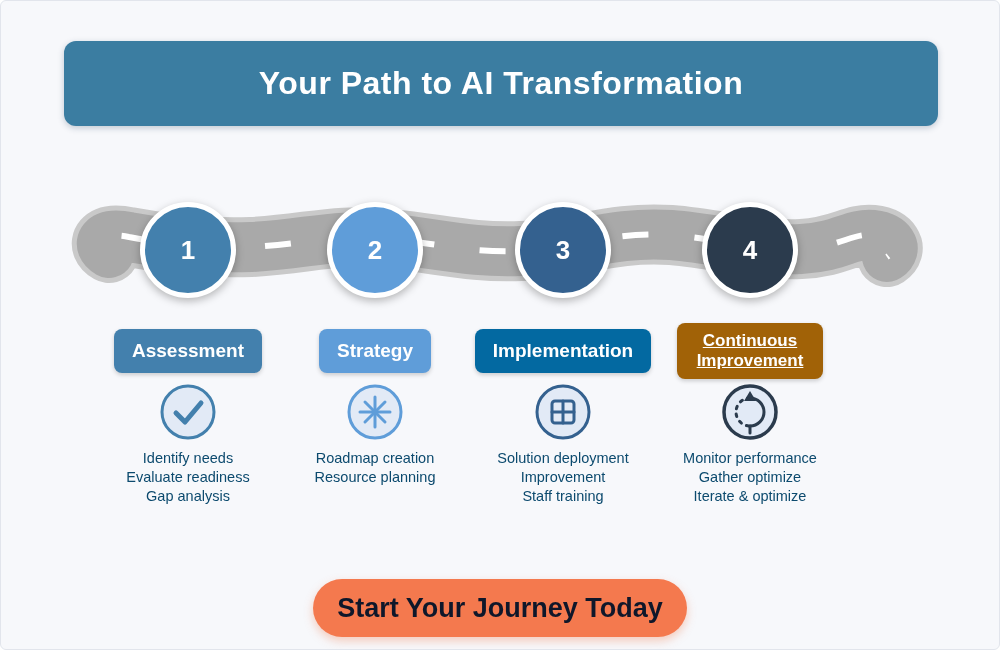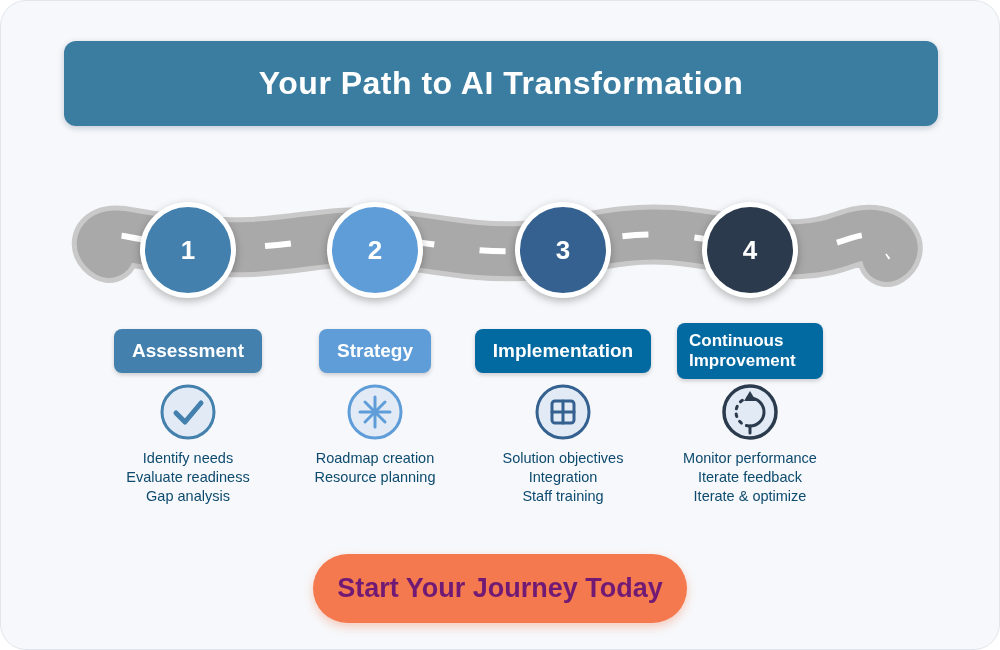--- a/index.html
+++ b/index.html
@@ -1,18 +1,18 @@
 <!DOCTYPE html>
 <html><head>
 <meta charset="utf-8">
 <style>
   html,body{margin:0;padding:0;background:#ffffff;}
   .card{
     position:relative;width:1000px;height:650px;box-sizing:border-box;
-    background:#f7f8fb;border:1px solid #e2e5ec;border-radius:26px;overflow:hidden;
+    background:#f7f8fb;border:1px solid #e2e5ec;border-radius:6px;overflow:hidden;
     font-family:"Liberation Sans",sans-serif;
   }
   .banner{
     position:absolute;left:63px;top:40px;width:874px;height:85px;border-radius:12px;
     display:flex;align-items:center;justify-content:center;
     box-shadow:0 2px 6px rgba(30,60,90,.25);
   }
   .banner-title{color:#ffffff;font-size:32px;font-weight:bold;letter-spacing:.5px;margin:0;}
   .road-svg{position:absolute;left:0;top:190px;z-index:1;}
   .step-col{position:absolute;top:201px;width:188px;height:330px;z-index:2;}
@@ -21,31 +21,31 @@
     position:absolute;top:0;left:50%;transform:translateX(-50%);
     width:96px;height:96px;border-radius:50%;border:5px solid #ffffff;box-sizing:border-box;
     display:flex;align-items:center;justify-content:center;
     color:#ffffff;font-size:26px;font-weight:bold;
     box-shadow:0 3px 8px rgba(0,0,0,.28);
   }
   .pill-box{position:absolute;top:120px;left:0;right:0;height:58px;
     display:flex;align-items:center;justify-content:center;}
   .pill{
     color:#ffffff;font-weight:bold;font-size:19px;line-height:1.18;
-    padding:11px 18px;border-radius:8px;text-align:left;white-space:nowrap;
+    padding:11px 18px;border-radius:8px;text-align:center;white-space:nowrap;
     box-shadow:0 2px 4px rgba(0,0,0,.18);
   }
   .pill--wrap{font-size:17px;padding:8px 12px;white-space:normal;max-width:122px;}
   .icon-box{position:absolute;top:180px;left:50%;transform:translateX(-50%);}
   .items{position:absolute;top:247px;left:0;right:0;text-align:center;
     color:#0c4a6e;font-size:14.5px;line-height:19px;}
   .cta{
-    position:absolute;left:50%;top:553px;transform:translateX(-50%);
-    width:374px;height:69px;border:none;border-radius:35px;
-    color:#701a75;font-size:27px;font-weight:bold;font-family:"Liberation Sans",sans-serif;
+    position:absolute;left:50%;top:578px;transform:translateX(-50%);
+    width:374px;height:58px;border:none;border-radius:35px;
+    color:#0f172a;font-size:27px;font-weight:bold;font-family:"Liberation Sans",sans-serif;
     cursor:pointer;box-shadow:0 4px 10px rgba(238,120,75,.35);
   }
 </style>
 </head>
 <body>
 
 <div class="card">
 
   <div class="banner" style="background: rgb(59, 125, 161);">
     <h1 class="banner-title">Your Path to AI Transformation</h1>
@@ -118,48 +118,48 @@
       <svg width="60" height="60" viewBox="0 0 60 60">
         <circle cx="30" cy="30" r="26" stroke-width="3" stroke="#34618f" fill="#e2eaf6"></circle>
         <g fill="none" stroke-width="3" stroke-linecap="round" stroke-linejoin="round" stroke="#34618f">
           <rect x="19" y="19" width="22" height="22" rx="3"></rect>
           <path d="M30 19 L30 41"></path>
           <path d="M19 30 L41 30"></path>
         </g>
       </svg>
     </div>
     <div class="items">
-      <div>Solution objectives</div>
-      <div>Integration</div>
+      <div>Solution deployment</div>
+      <div>Improvement</div>
       <div>Staff training</div>
     </div>
   </div>
 
   <div class="step-col col-4">
     <div class="num-circle" style="background: rgb(43, 59, 77);">
       <span>4</span>
     </div>
     <div class="pill-box">
-      <div class="pill pill--wrap" style="background: #0369a1;">
+      <div class="pill pill--wrap" style="background: #a16207; text-decoration: underline;">
         <span>Continuous Improvement</span>
       </div>
     </div>
     <div class="icon-box">
       <svg width="60" height="60" viewBox="0 0 60 60">
         <circle cx="30" cy="30" r="26" stroke-width="3.5" stroke="#2b3b4d" fill="#e2eaf6"></circle>
         <g fill="none" stroke-width="3" stroke-linecap="round" stroke="#2b3b4d">
           <path d="M30 44 A14 14 0 0 0 30 16"></path>
           <path d="M30 16 A14 14 0 0 0 30 44" stroke-dasharray="2.5 5.5"></path>
           <path d="M30 44 L30 51"></path>
         </g>
         <path d="M30 9 L24 19 L36 19 Z" fill="#2b3b4d"></path>
       </svg>
     </div>
     <div class="items">
       <div>Monitor performance</div>
-      <div>Iterate feedback</div>
+      <div>Gather optimize</div>
       <div>Iterate &amp; optimize</div>
     </div>
   </div>
 
   <button class="cta" style="background: rgb(244, 121, 78);">Start Your Journey Today</button>
 
 </div>
 
 </body></html>

